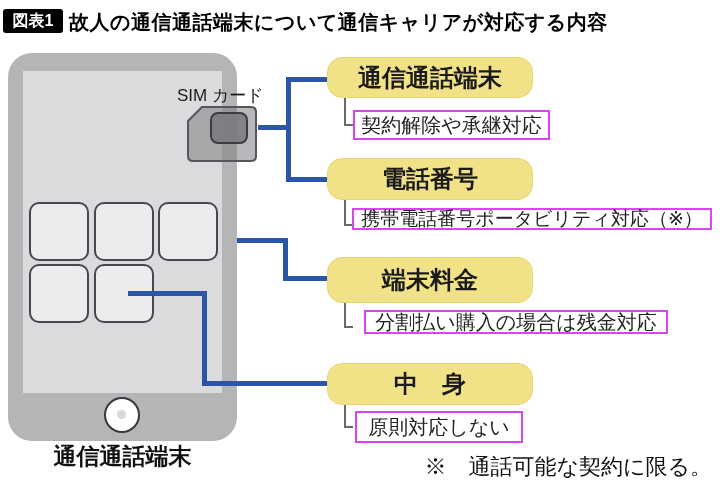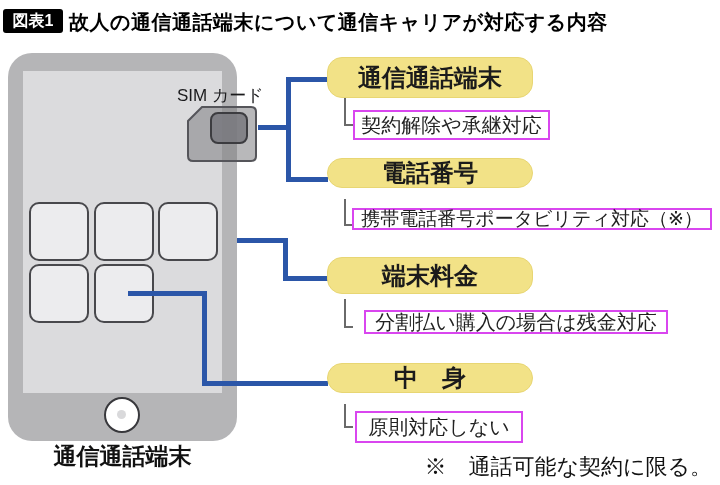--- a/index.html
+++ b/index.html
@@ -48,25 +48,25 @@
   .gl1v{left:344px;top:98px;width:2px;height:28px}
   .gl1h{left:344px;top:124px;width:9px;height:2px}
   .gl2v{left:344px;top:199px;width:2px;height:27px}
   .gl2h{left:344px;top:224px;width:9px;height:2px}
   .gl3v{left:344px;top:299px;width:2px;height:29px}
   .gl3h{left:344px;top:326px;width:9px;height:2px}
   .gl4v{left:344px;top:404px;width:2px;height:24px}
   .gl4h{left:344px;top:426px;width:9px;height:2px}
 
   
-  .ybox{position:absolute;left:327px;width:206px;height:30px;background:#f2e287;
+  .ybox{position:absolute;left:327px;width:206px;height:42px;background:#f2e287;
       border:1px solid #e8d673;border-radius:15px;box-sizing:border-box;
       display:flex;align-items:center;justify-content:center;
       font-size:24px;font-weight:bold;color:#1b1b1b;white-space:nowrap;}
-  .y1{top:57px;height:41px}.y2{top:158px}.y3{top:257px;height:37px}.y4{top:363px}
+  .y1{top:57px;height:41px}.y2{top:158px}.y3{top:257px;height:46px}.y4{top:363px}
 
   .wbox{position:absolute;background:#fff;border:2px solid #d946ef;box-sizing:border-box;
       display:flex;align-items:center;justify-content:center;
       font-size:20px;color:#222;white-space:nowrap;}
   .w1{left:353px;top:110px;width:197px;height:30px}
   .w2{left:352px;top:208px;width:360px;height:22px;font-size:19px}
   .w3{left:364px;top:310px;width:304px;height:24px}
   .w4{left:355px;top:411px;width:168px;height:32px}
 
   

